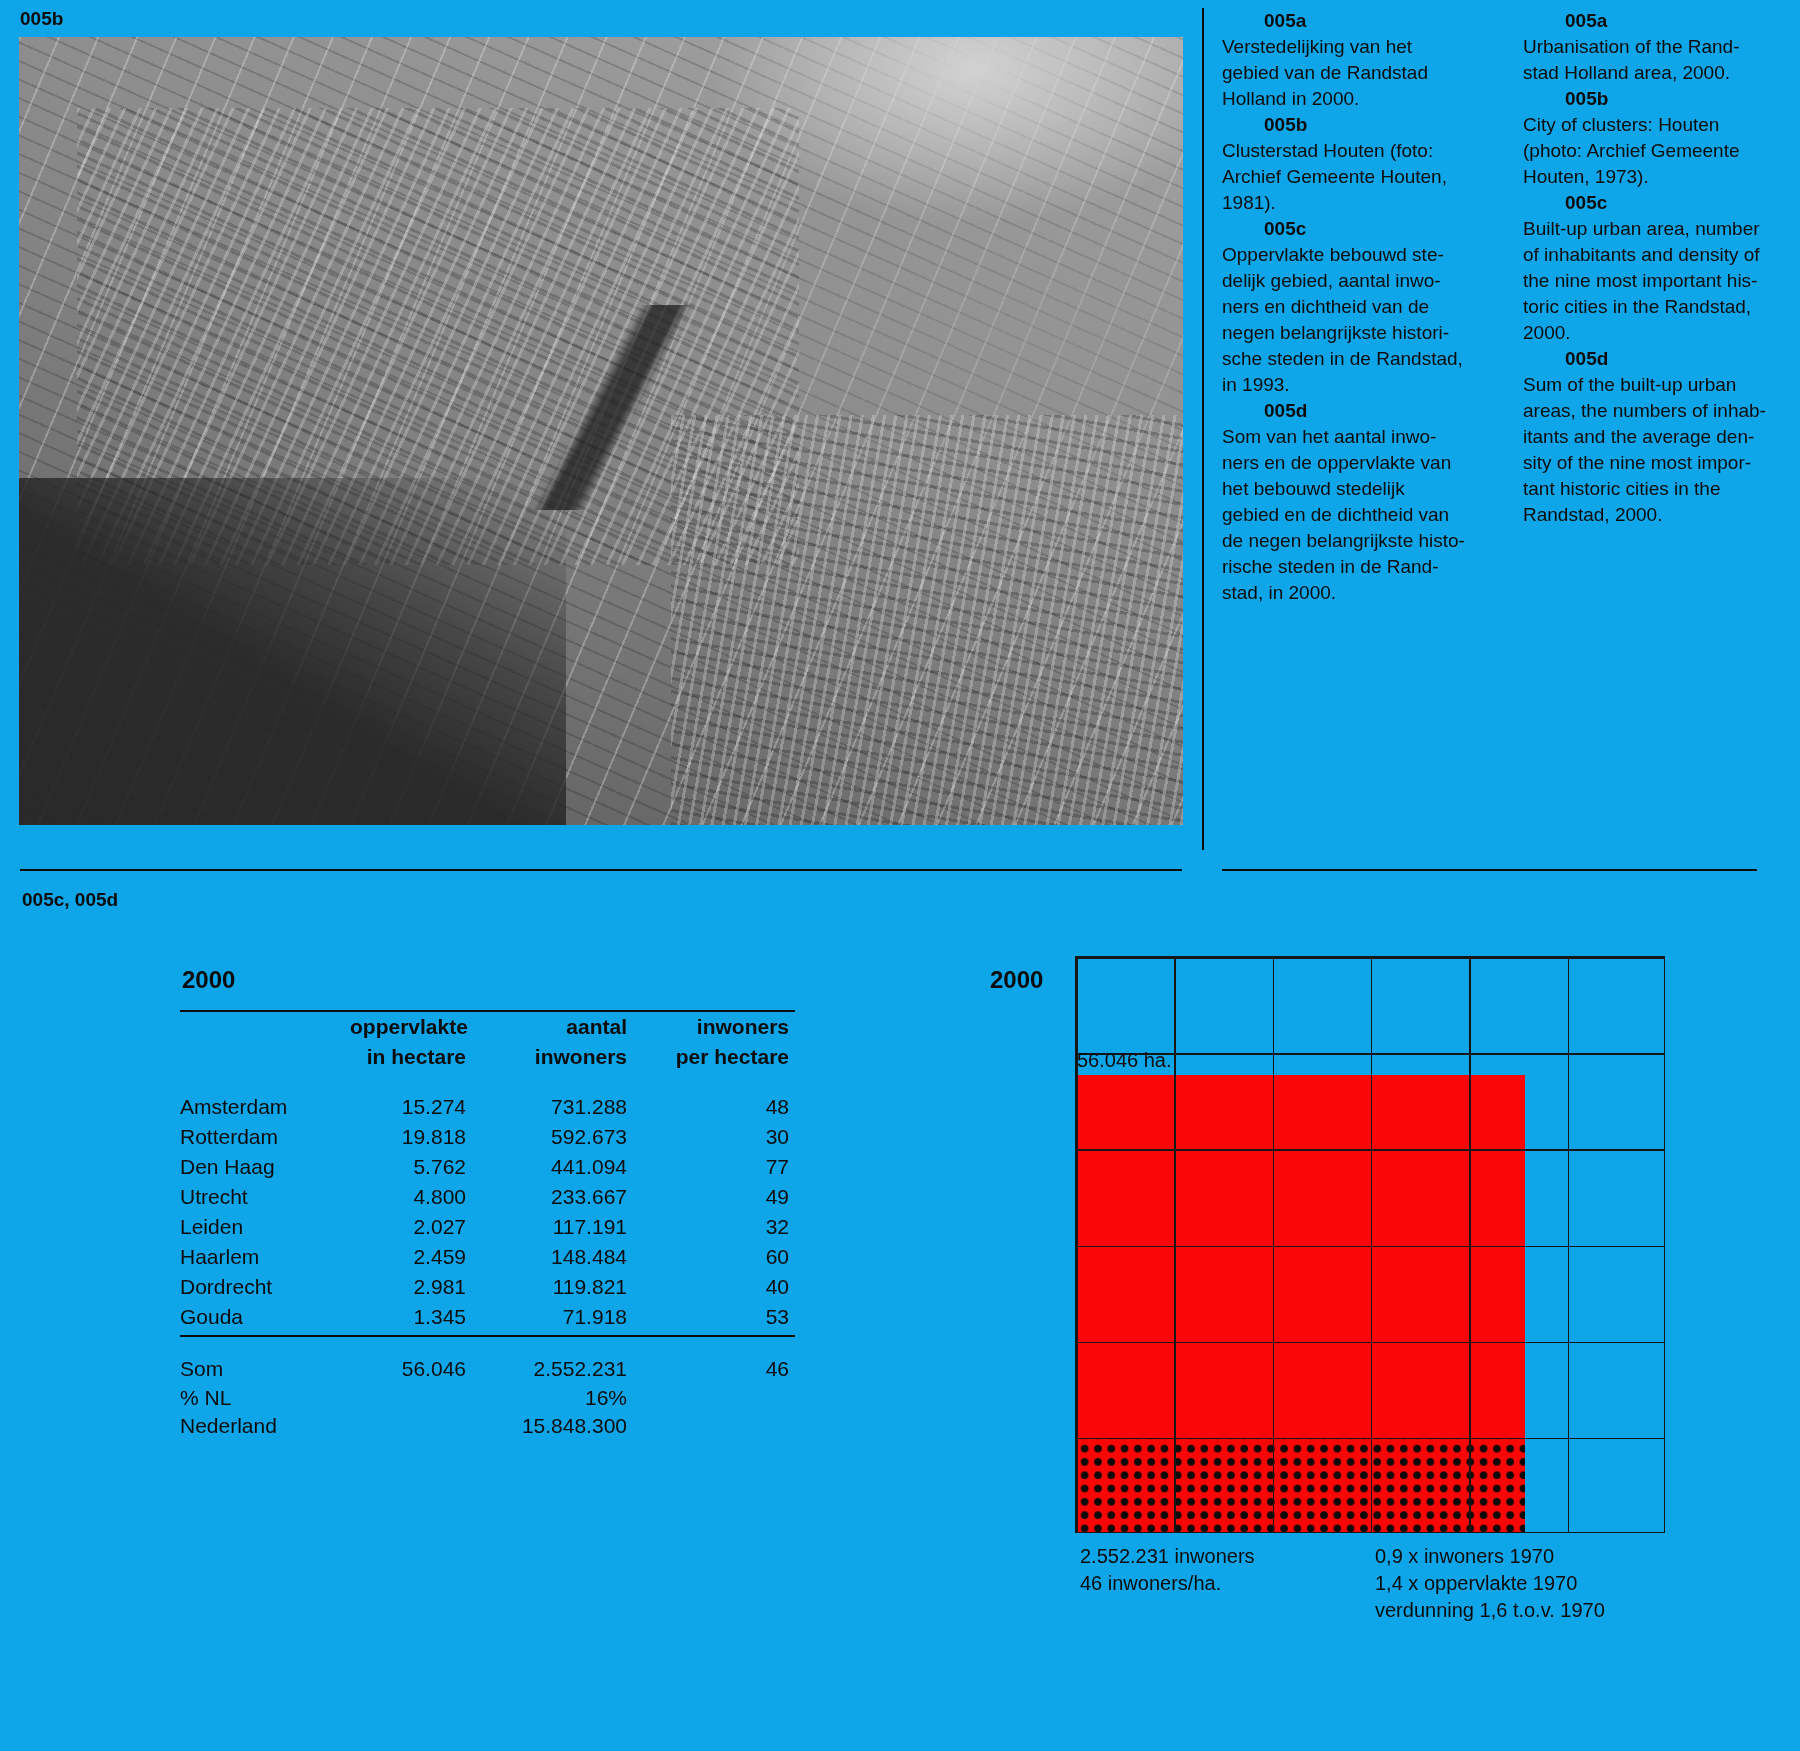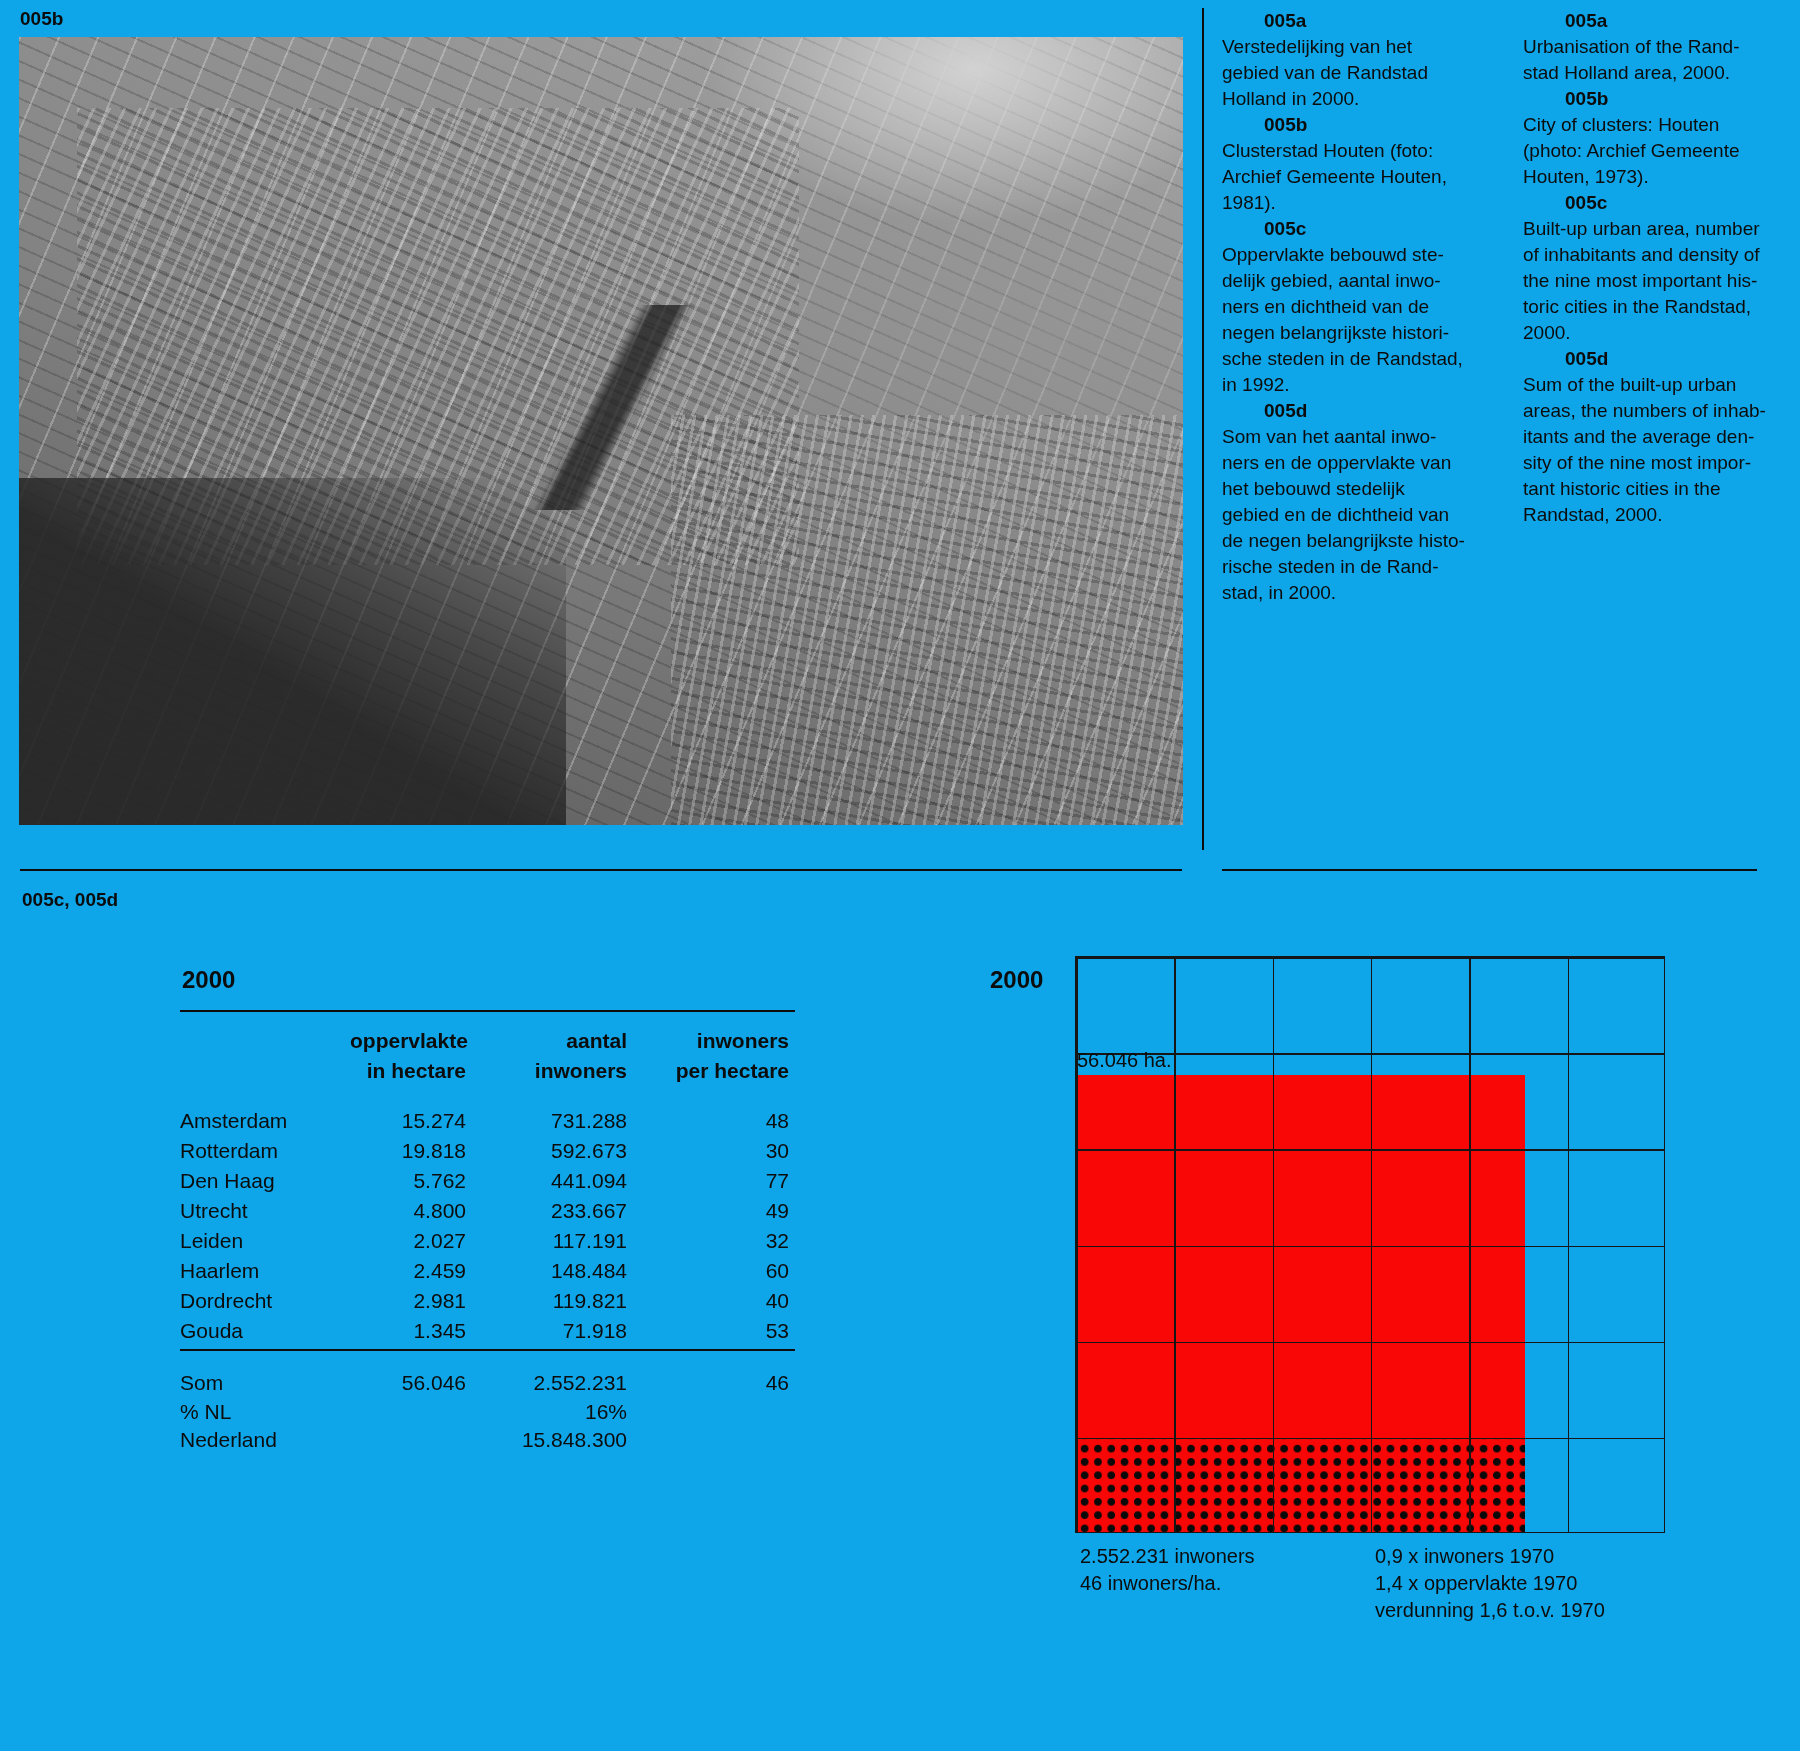--- a/index.html
+++ b/index.html
@@ -59,21 +59,21 @@
   .cap-text { white-space:pre-line; }
 
   
   .tbl { left:180px; top:966px; width:615px; }
   .tbl-year { font-size:24px; font-weight:700; line-height:28px; margin:0 0 0 2px; }
   .tbl-rule { height:2px; background:#0c0c0c; }
   .tbl-rule.r1 { margin-top:16px; }
   .tbl-rule.r2 { margin-top:3px; }
   .trow { display:grid; grid-template-columns:170px 116px 161px 162px; font-size:21px; line-height:30px; }
   .trow .num { text-align:right; }
-  .thead { margin-top:14px; font-weight:700; }
+  .thead { font-weight:700; }
   .thead .num { white-space:pre-line; }
   .tbody { margin-top:20px; }
   .tsum { margin-top:18px; }
   .tsum .trow { line-height:28.5px; }
 
   
   .chart-year { left:990px; top:966px; font-size:24px; font-weight:700; line-height:28px; }
   .grid { left:1075px; top:956px; width:590px; height:577px; }
   .grid-red {
     position:absolute; left:0; top:119px; width:450px; height:458px;
@@ -122,21 +122,21 @@
     <div class="cap-label">005b</div>
     <div class="cap-text">Clusterstad Houten (foto:
 Archief Gemeente Houten,
 1981).</div>
     <div class="cap-label">005c</div>
     <div class="cap-text">Oppervlakte bebouwd ste-
 delijk gebied, aantal inwo-
 ners en dichtheid van de
 negen belangrijkste histori-
 sche steden in de Randstad,
-in 1992.</div>
+in 1993.</div>
     <div class="cap-label">005d</div>
     <div class="cap-text">Som van het aantal inwo-
 ners en de oppervlakte van
 het bebouwd stedelijk
 gebied en de dichtheid van
 de negen belangrijkste histo-
 rische steden in de Rand-
 stad, in 2000.</div>
   </div>
 

